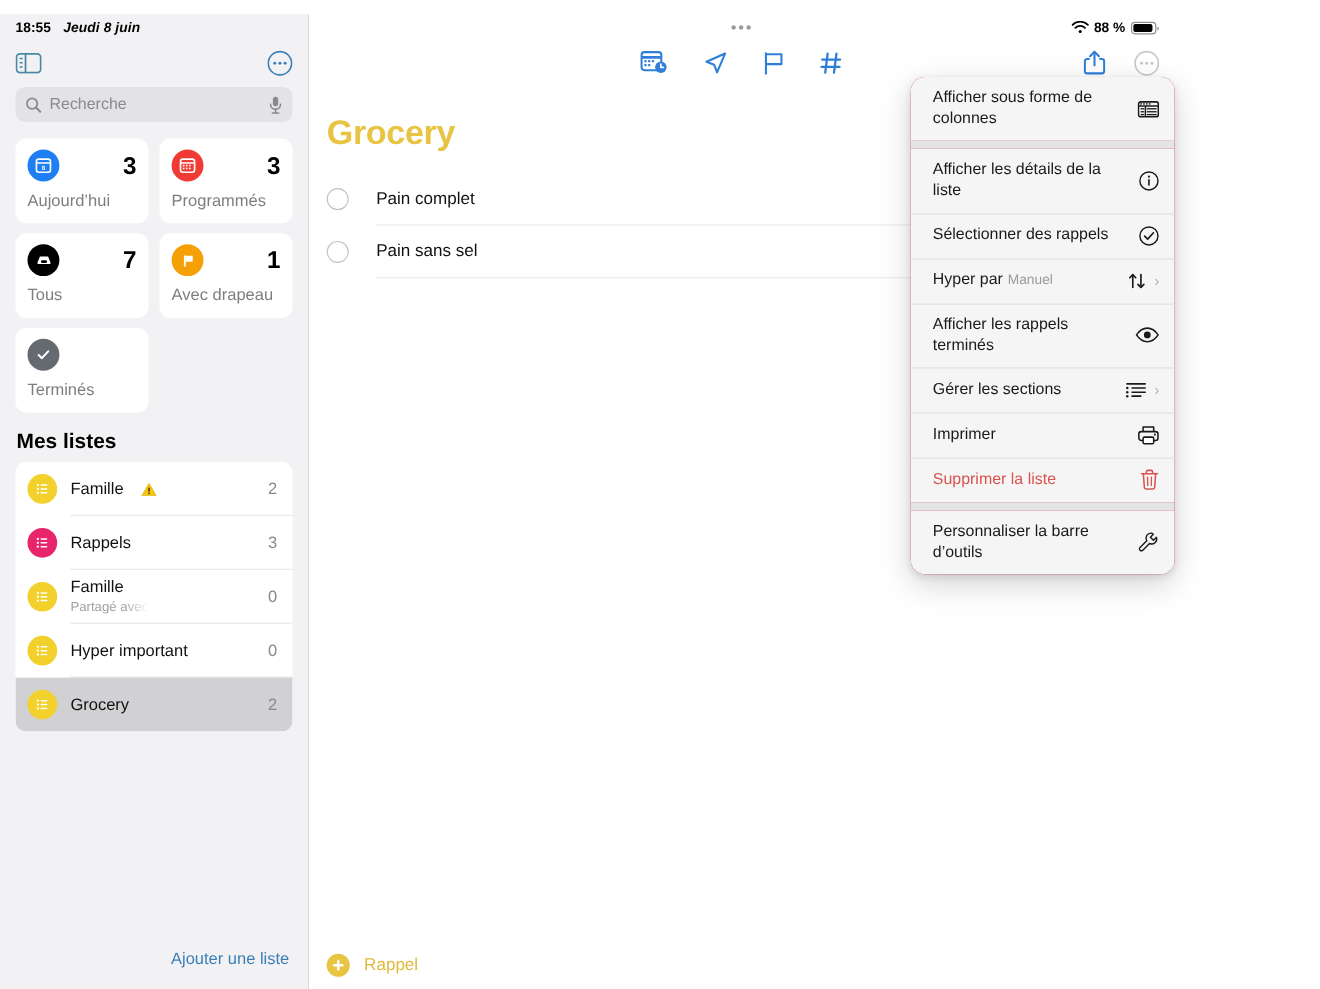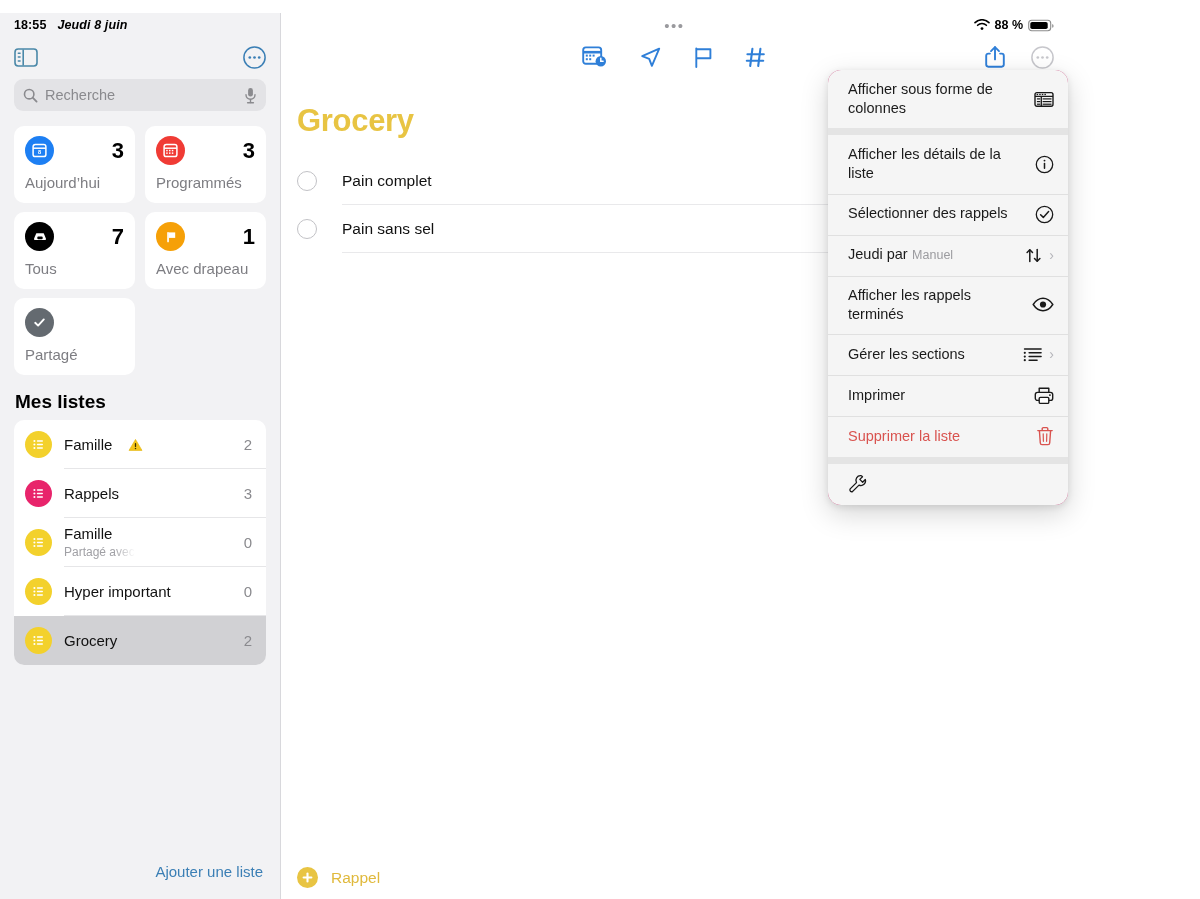--- a/index.html
+++ b/index.html
@@ -290,21 +290,21 @@
 
       <div class="card">
         <div class="card-top">
           <span class="badge" style="background:#646a70">
             <svg width="17" height="17" viewBox="0 0 17 17">
               <path d="M4.2 8.8 L7.1 11.6 L12.8 5.4" fill="none" stroke="#fff" stroke-width="1.9" stroke-linecap="round" stroke-linejoin="round"></path>
             </svg>
           </span>
           <span class="card-count"></span>
         </div>
-        <div class="card-label">Partagé</div>
+        <div class="card-label">Terminés</div>
       </div>
 
     </div>
 
     <div class="mylists-title">Mes listes</div>
 
     <div class="lists">
 
       <div class="list-row">
         <span class="list-dot" style="background:#f3d12c">
@@ -590,21 +590,21 @@
               <svg width="19" height="19" viewBox="0 0 19 19">
                 <circle cx="9.5" cy="9.5" r="8.2" fill="none" stroke="#1a1a1a" stroke-width="1.3"></circle>
                 <path d="M5.6 9.7 L8.3 12.4 L13.6 6.6" fill="none" stroke="#1a1a1a" stroke-width="1.5" stroke-linecap="round" stroke-linejoin="round"></path>
               </svg>
             </span>
           </span>
         </div>
 
         <div class="menu-item">
           <span class="mi-labels">
-            <span class="mi-title">Jeudi par</span>
+            <span class="mi-title">Hyper par</span>
             <span class="mi-sub">Manuel</span>
           </span>
           <span class="mi-right">
             <span>
               <svg width="19" height="19" viewBox="0 0 19 19">
                 <g stroke="#1a1a1a" stroke-width="1.5" stroke-linecap="round" stroke-linejoin="round" fill="none">
                   <line x1="5.8" y1="15.4" x2="5.8" y2="3.9"></line>
                   <path d="M3.1 6.5 L5.8 3.7 L8.5 6.5"></path>
                   <line x1="13.2" y1="3.6" x2="13.2" y2="15.1"></line>
                   <path d="M10.5 12.5 L13.2 15.3 L15.9 12.5"></path>
@@ -678,20 +678,21 @@
             </span>
           </span>
         </div>
 
       </div>
 
       <div class="menu-gap"></div>
 
       <div class="menu-group">
         <div class="menu-item">
+          <span class="mi-labels"><span class="mi-title">Personnaliser la barre d’outils</span></span>
           <span class="mi-right">
             <span>
               <svg width="20" height="20" viewBox="0 0 20 20">
                 <path d="M12.9 1.7 a4.6 4.6 0 0 0 -4.4 6.9 L2.2 14.9 a1.8 1.8 0 0 0 2.5 2.5 L11 11.1 a4.6 4.6 0 0 0 6.3 -5.6 L14.6 8.2 L11.8 5.4 L14.5 2.7 a4.6 4.6 0 0 0 -1.6 -1z" fill="none" stroke="#1a1a1a" stroke-width="1.3" stroke-linejoin="round"></path>
               </svg>
             </span>
           </span>
         </div>
       </div>
 

